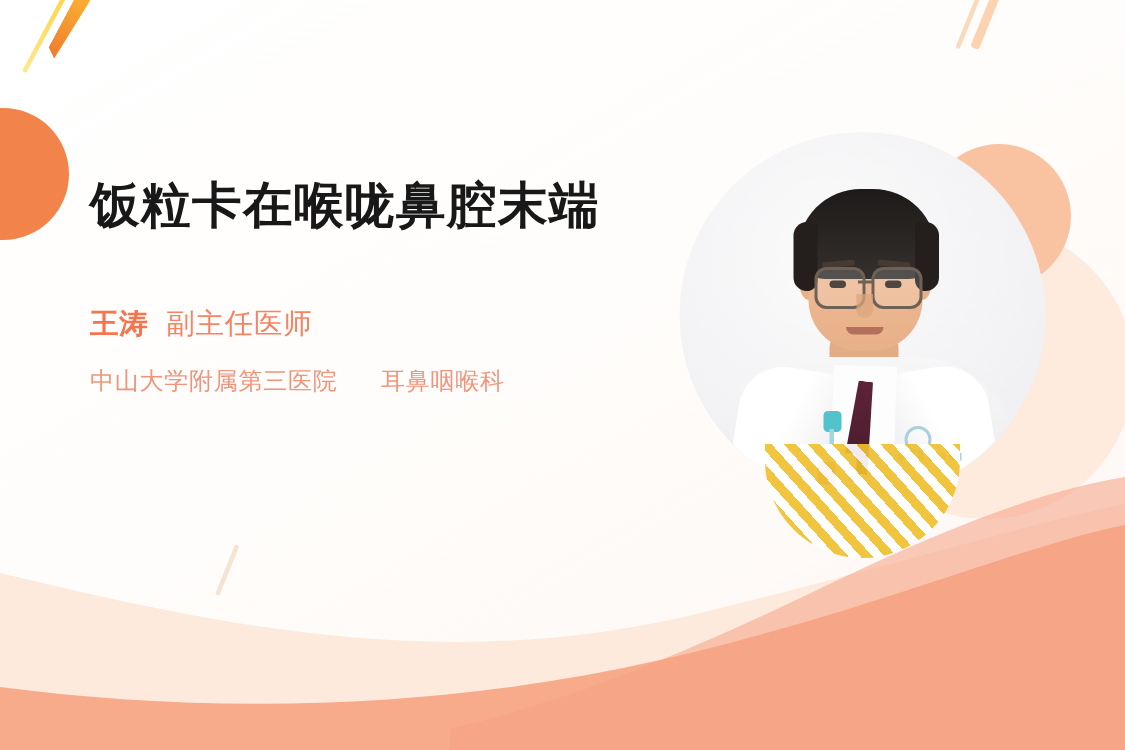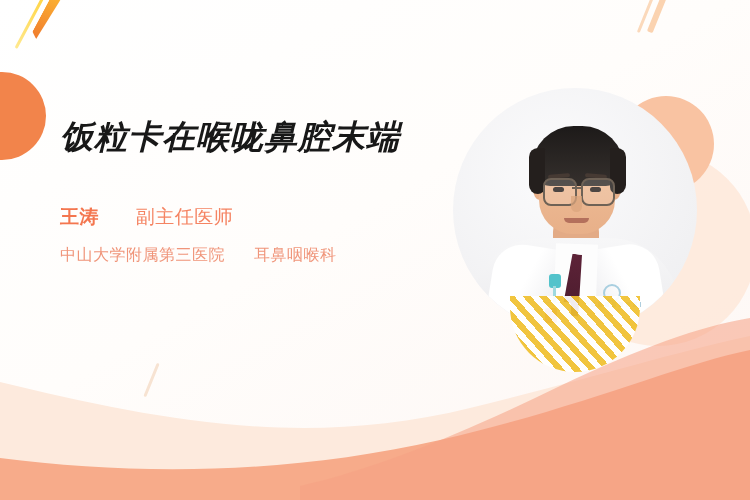--- a/index.html
+++ b/index.html
@@ -188,34 +188,33 @@
   
   .text-block { position: absolute; left: 60px; top: 116px; width: 380px; }
 
   .title {
     font-size: 33px;
     line-height: 42px;
     font-weight: 700;
     color: #181818;
     letter-spacing: 1px;
     margin: 0;
-    font-style: italic;
   }
 
   .doctor-line {
     margin-top: 46px;
     font-size: 19px;
     line-height: 26px;
     color: #f58463;
     letter-spacing: .5px;
   }
   .doctor-name {
     font-weight: 700;
     color: #f4764f;
-    margin-right: 31px;
+    margin-right: 6px;
   }
 
   .hospital-line {
     margin-top: 14px;
     font-size: 16px;
     line-height: 22px;
     color: #f0957a;
     letter-spacing: .5px;
   }
   .dept { margin-left: 24px; }

